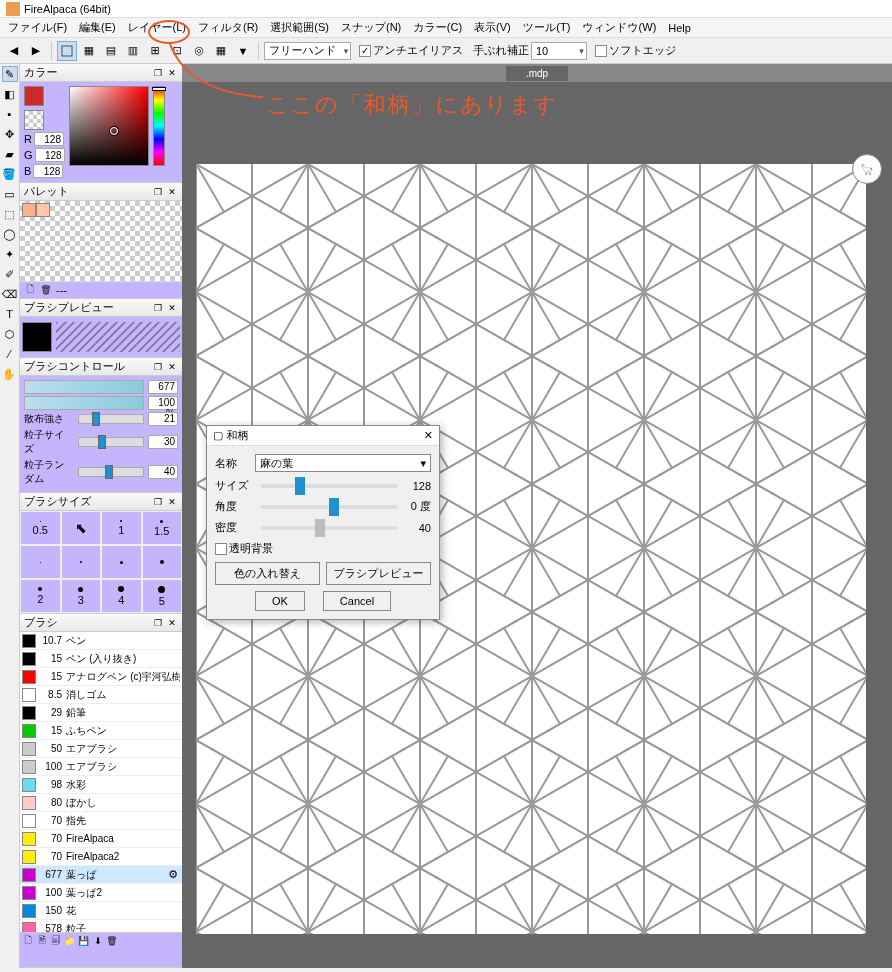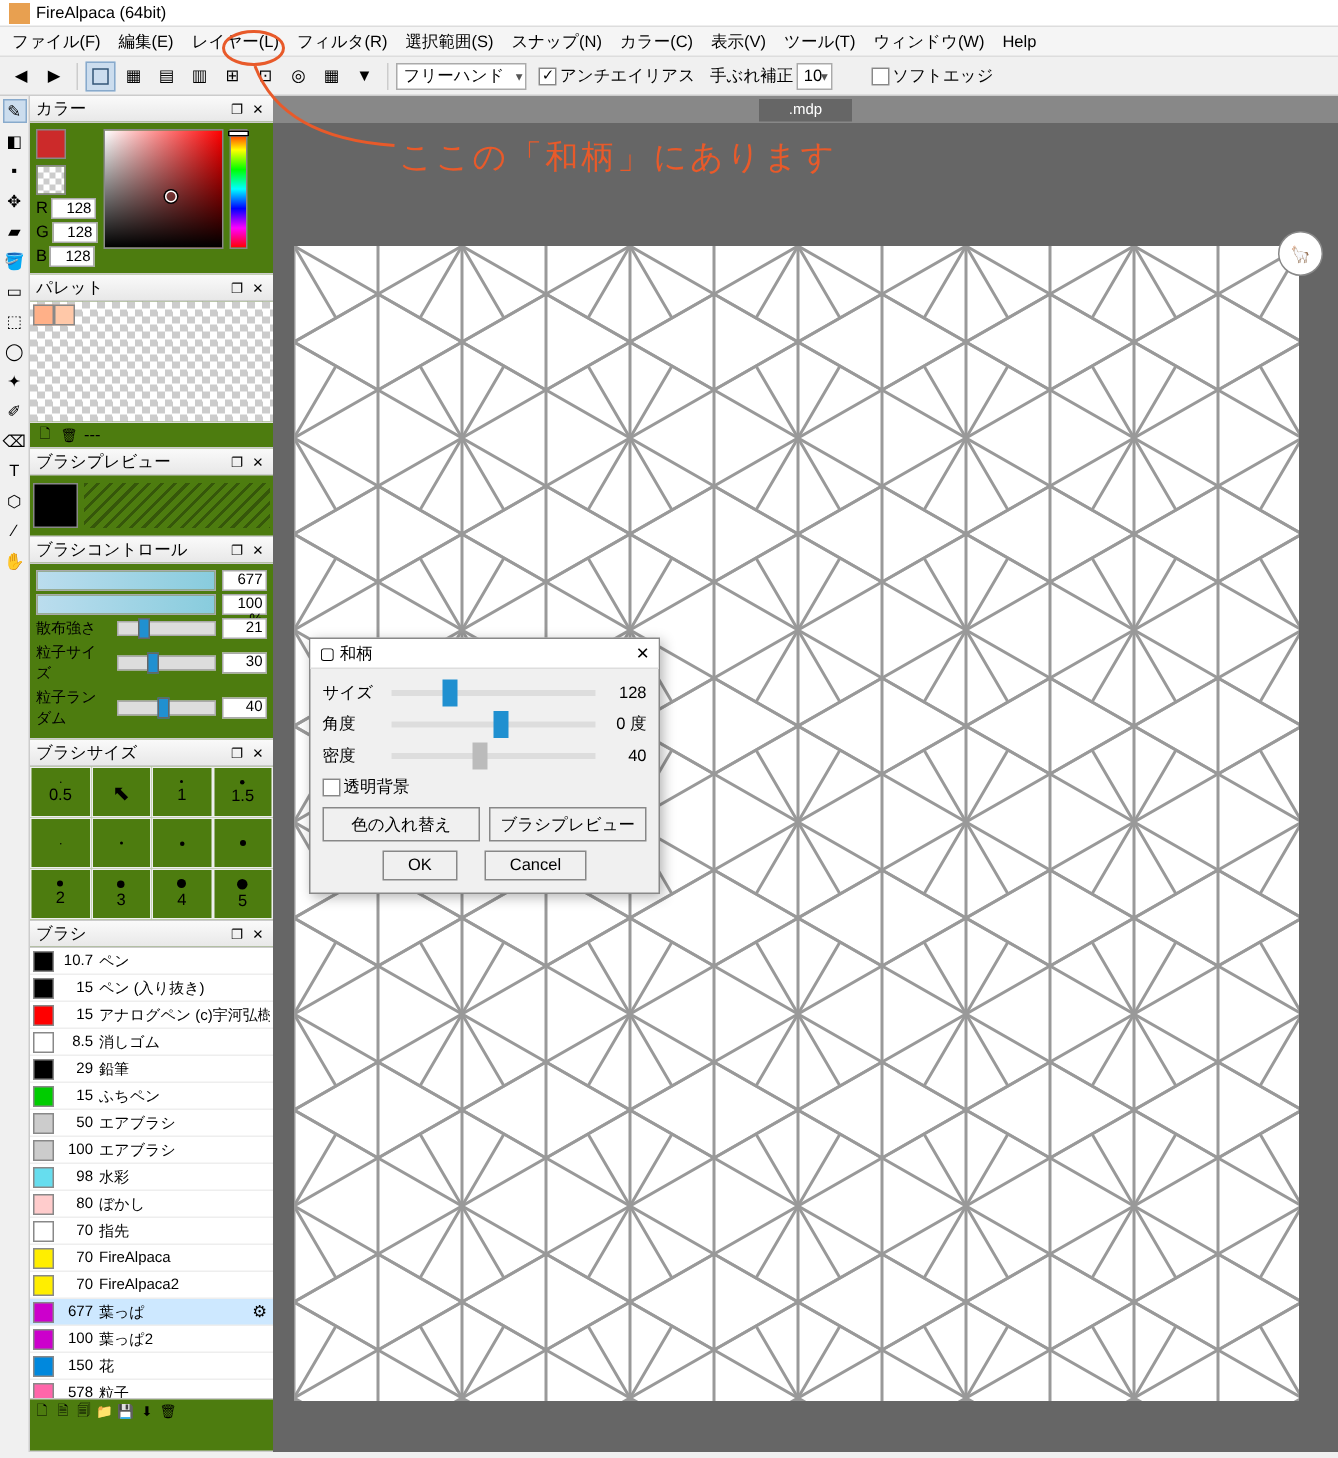--- a/index.html
+++ b/index.html
@@ -15,21 +15,21 @@
 .combo { height: 18px; border: 1px solid #aaa; background: #fff; padding: 0 14px 0 4px; display: flex; align-items: center; position: relative; font-size: 11px; }
 .combo::after { content: "▾"; position: absolute; right: 2px; font-size: 9px; color: #555; }
 .chk { width: 12px; height: 12px; border: 1px solid #888; background: #fff; display: inline-block; margin-right: 2px; vertical-align: middle; }
 .chk.on::after { content: "✓"; font-size: 10px; line-height: 10px; display: block; text-align: center; }
 
 .main { display: flex; height: calc(972px - 68px); }
 .toolstrip { width: 20px; background: #f0f0f0; border-right: 1px solid #ccc; display: flex; flex-direction: column; align-items: center; padding-top: 2px; gap: 4px; }
 .tool { width: 16px; height: 16px; cursor: pointer; display: flex; align-items: center; justify-content: center; }
 .tool.sel { background: #cde; border: 1px solid #8ac; }
 
-.panels { width: 162px; background: #4d7c0f; display: flex; flex-direction: column; }
+.panels { width: 162px; background: #c4b5fd; display: flex; flex-direction: column; }
 .panel { border-bottom: 1px solid #ccc; }
 .phead { height: 18px; background: linear-gradient(#fafafa,#e8e8e8); display: flex; align-items: center; padding: 0 4px; justify-content: space-between; border-bottom: 1px solid #ccc; }
 .phead .ctrls { display: flex; gap: 2px; }
 .pbtn { width: 12px; height: 12px; cursor: pointer; display: flex; align-items: center; justify-content: center; font-size: 9px; }
 
 .color-panel .body { padding: 4px; display: flex; gap: 4px; }
 .swatches { display: flex; flex-direction: column; gap: 4px; }
 .sw { width: 20px; height: 20px; border: 1px solid #888; }
 .sw.bg { background: repeating-conic-gradient(#ccc 0 25%, #fff 0 50%) 0 0/8px 8px; }
 .rgb { display: flex; flex-direction: column; gap: 2px; margin-top: 2px; }
@@ -137,24 +137,24 @@
   <div class="tbtn">▼</div>
   <div class="sep"></div>
   <div class="combo">
       <span>フリーハンド</span>
     </div>
   <label style="display:flex;align-items:center;margin-left:6px;">
       <span class="chk on"></span>
       <span>アンチエイリアス</span>
     </label>
   <span style="margin-left:8px;">手ぶれ補正</span>
-  <div class="combo" style="width:24px">
+  <div class="combo" style="width:56px">
       <span>10</span>
     </div>
-  <label style="display:flex;align-items:center;margin-left:24px;text-align:right;">
+  <label style="display:flex;align-items:center;margin-left:6px;text-align:right;">
       <span class="chk"></span>
       <span>ソフトエッジ</span>
     </label>
 </div>
 
 <div class="main">
 
   <div class="toolstrip">
     <div class="tool sel">✎</div>
     <div class="tool">◧</div>
@@ -477,20 +477,26 @@
   </div>
 </div>
 
 <div class="dialog">
   <div class="dtitle">
     <span><span>▢</span> <span>和柄</span></span>
     <span style="cursor:pointer">✕</span>
   </div>
   <div class="dbody">
     <div class="drow">
+        <span class="dlbl">名称</span>
+        <div class="dcombo">
+          <span>麻の葉</span>
+        </div>
+      </div>
+    <div class="drow">
         <span class="dlbl">サイズ</span>
         <div class="dslider">
           <div class="dthumb" style="left:25%"></div>
         </div>
         <span class="dval">128</span>
       </div>
     <div class="drow">
         <span class="dlbl">角度</span>
         <div class="dslider">
           <div class="dthumb" style="left:50%"></div>

